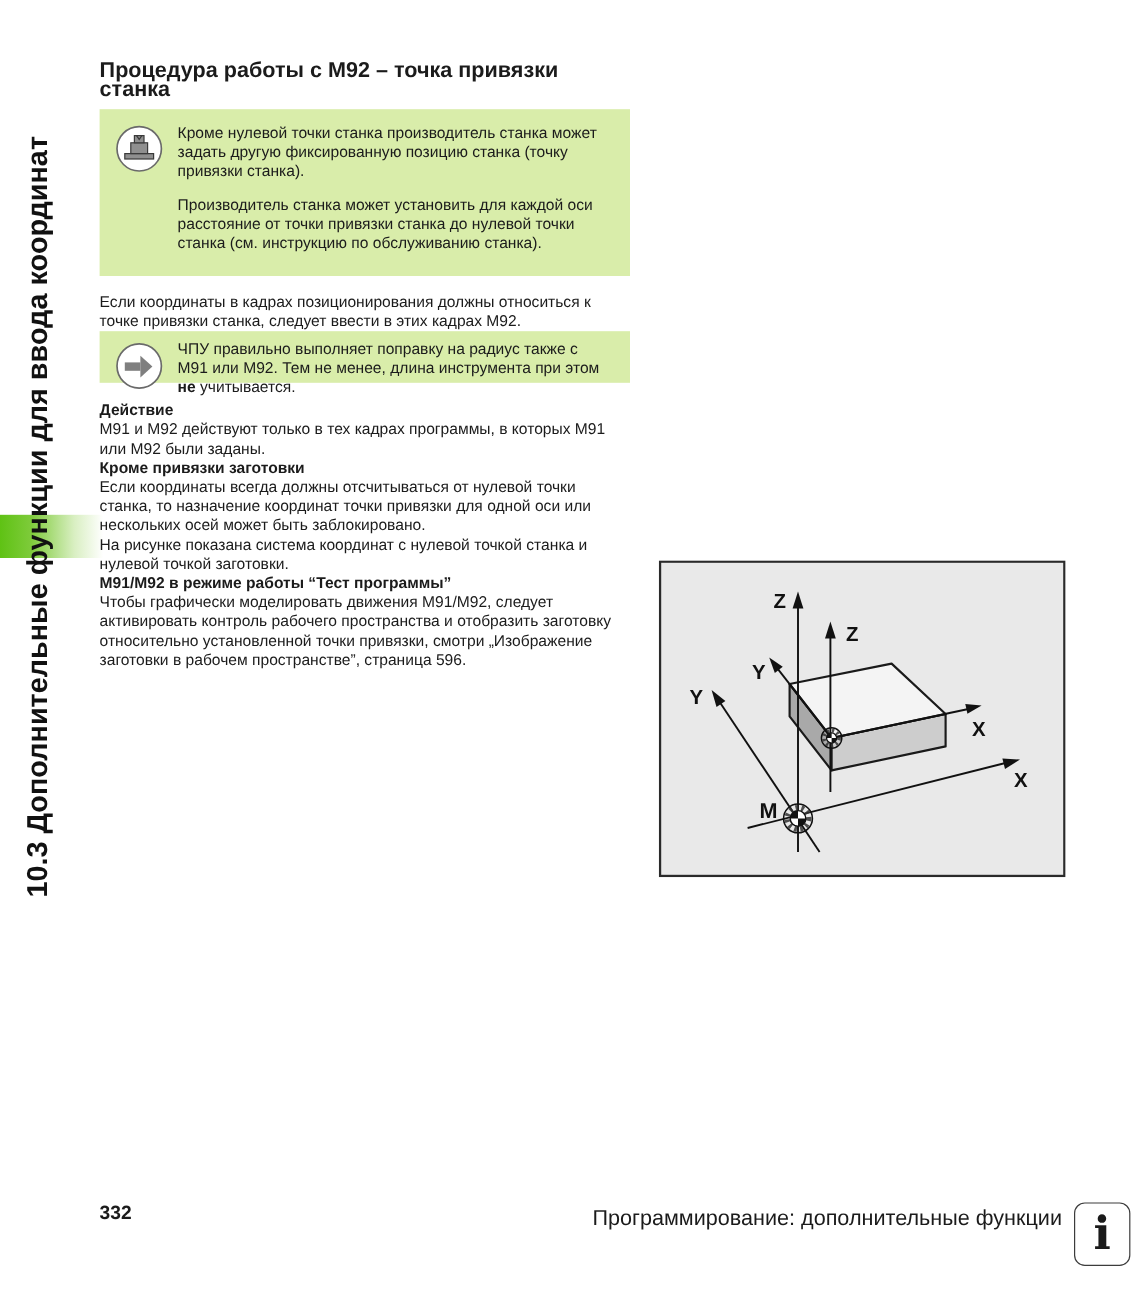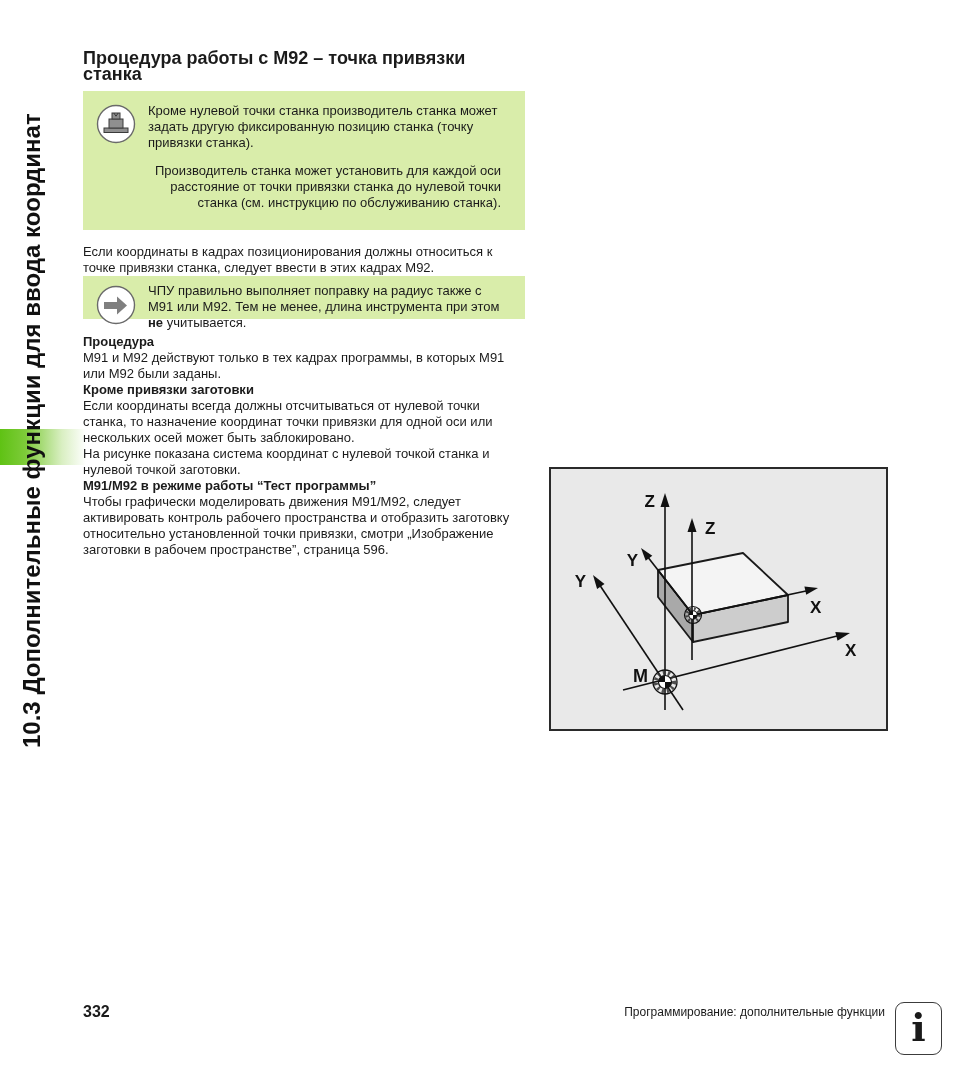--- a/index.html
+++ b/index.html
@@ -25,33 +25,33 @@
   h1.title{font-size:18px;line-height:16px;font-weight:bold;margin:0 0 9px;}
   h2.sub{font-size:13px;line-height:16px;font-weight:bold;margin:0;}
   p.b{margin:0;}
 
   .note{position:relative;background:var(--note_bg);width:442px;}
   .note-icon{position:absolute;left:13px;width:40px;height:40px;}
   .note-body{margin-left:65px;margin-right:24px;}
   .note1{height:139px;margin-bottom:14px;}
   .note1 .note-icon{top:13px;}
   .note1 .note-body{padding-top:12px;}
-  .note1 .note-body p + p{margin-top:12px;text-align:right;}
+  .note1 .note-body p + p{margin-top:12px;}
   .note2{height:43px;margin-bottom:15px;}
   .note2 .note-icon{top:9px;}
   .note2 .note-body{padding-top:7px;}.mb17{margin-bottom:17px}.mb4{margin-bottom:4px}.mb12{margin-bottom:12px}
   .mb7{margin-bottom:7px}.mb3{margin-bottom:3px}.mb11{margin-bottom:11px}
   .mb18{margin-bottom:18px}.mb2{margin-bottom:2px}
 
   
   .diagram{position:absolute;left:549px;top:467px;width:339px;height:264px;}
 
   
   .page-number{position:absolute;left:83px;top:1003px;font-size:16px;font-weight:bold;}
-  .footer-title{position:absolute;right:69px;top:1005px;font-size:12px;}
+  .footer-title{position:absolute;right:69px;top:1005px;font-size:18px;}
   .info-badge{position:absolute;left:895px;top:1002px;width:47px;height:53px;
     border:1.5px solid #3c3c3c;border-radius:9px;background:#fff;
     display:flex;align-items:center;justify-content:center;}
   .info-badge span{font-family:"DejaVu Serif",serif;font-weight:bold;font-size:38px;
     line-height:1;color:#1a1a1a;transform:translateY(-1px);}
 </style>
 </head>
 <body>
 
 <div class="page">
@@ -87,21 +87,21 @@
           <circle cx="20" cy="20" r="18.5" fill="#ffffff" stroke="#6a6a6a" stroke-width="1.4"></circle>
           <rect x="8" y="17" width="13" height="7" fill="#7f7f7f"></rect>
           <path d="M21 11.5 L31 20.5 L21 29.5 Z" fill="#7f7f7f"></path>
         </svg>
       </div>
       <div class="note-body">
         <p class="b"><span>ЧПУ правильно выполняет поправку на радиус также с M91 или M92. Тем не менее, длина инструмента при этом </span><b>не</b><span> учитывается.</span></p>
       </div>
     </div>
 
-    <h2 class="sub mb4">Процедура</h2>
+    <h2 class="sub mb4">Действие</h2>
     <p class="b mb12">M91 и M92 действуют только в тех кадрах программы, в которых M91 или M92 были заданы.</p>
 
     <h2 class="sub mb3">Кроме привязки заготовки</h2>
     <p class="b mb11">Если координаты всегда должны отсчитываться от нулевой точки станка, то назначение координат точки привязки для одной оси или нескольких осей может быть заблокировано.</p>
     <p class="b mb18">На рисунке показана система координат с нулевой точкой станка и нулевой точкой заготовки.</p>
 
     <h2 class="sub mb2">M91/M92 в режиме работы “Тест программы”</h2>
     <p class="b">Чтобы графически моделировать движения M91/M92, следует активировать контроль рабочего пространства и отобразить заготовку относительно установленной точки привязки, смотри „Изображение заготовки в рабочем пространстве”, страница 596.</p>
   </div>
 

